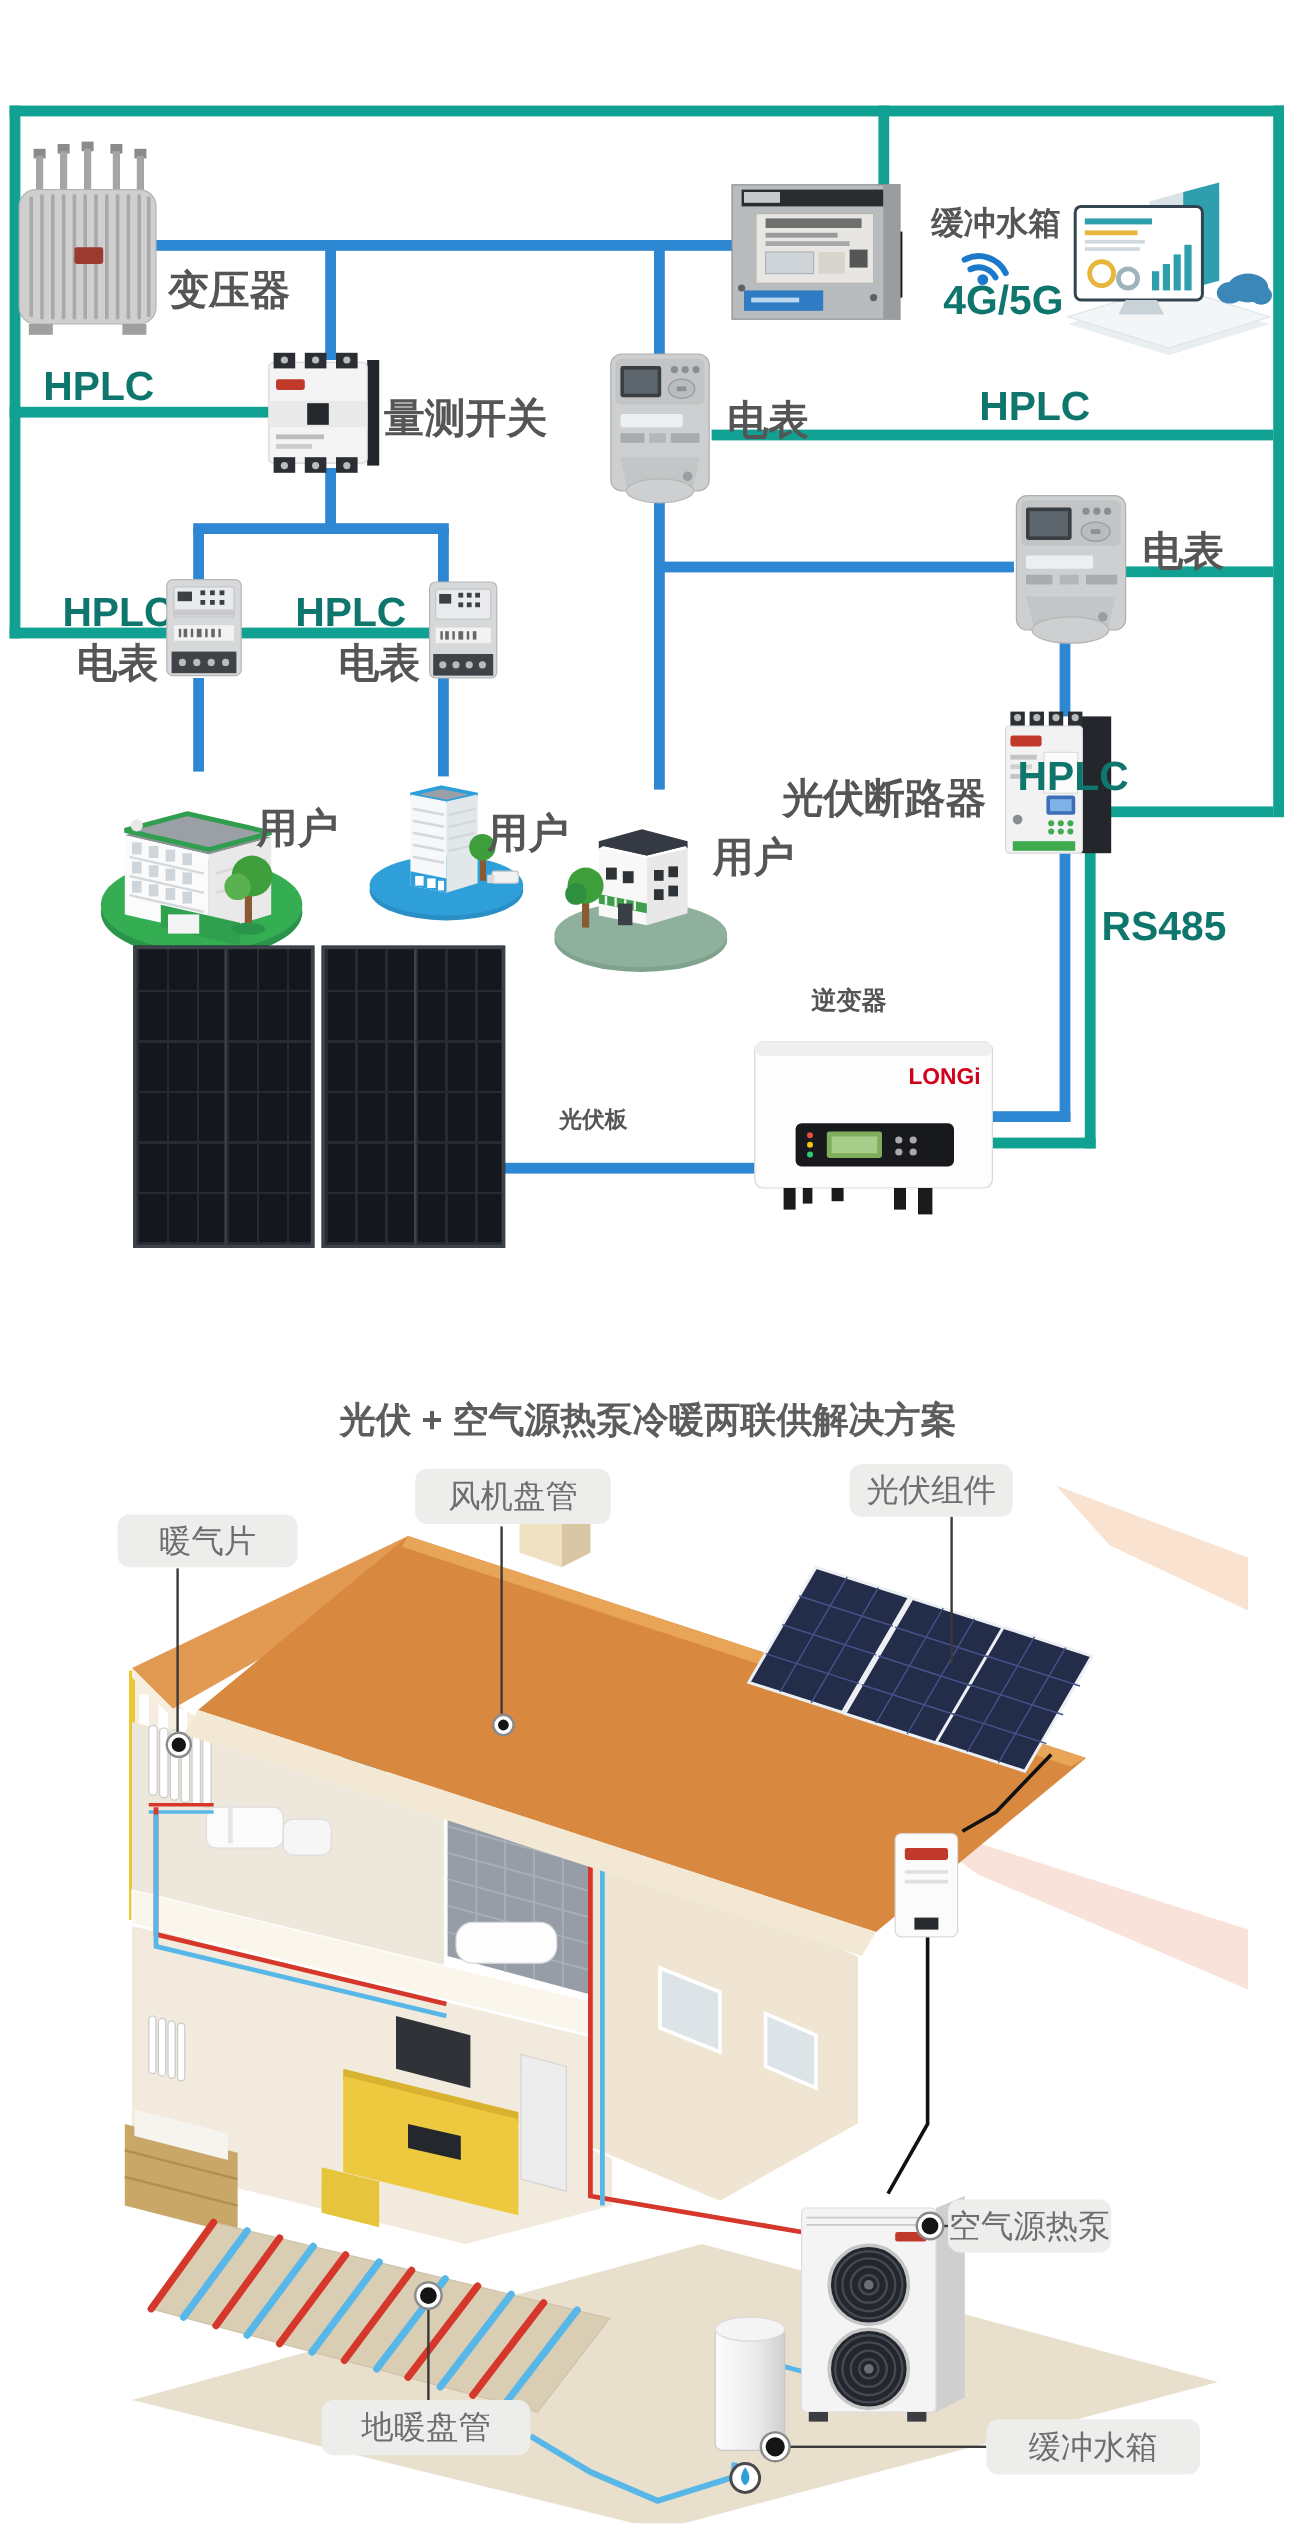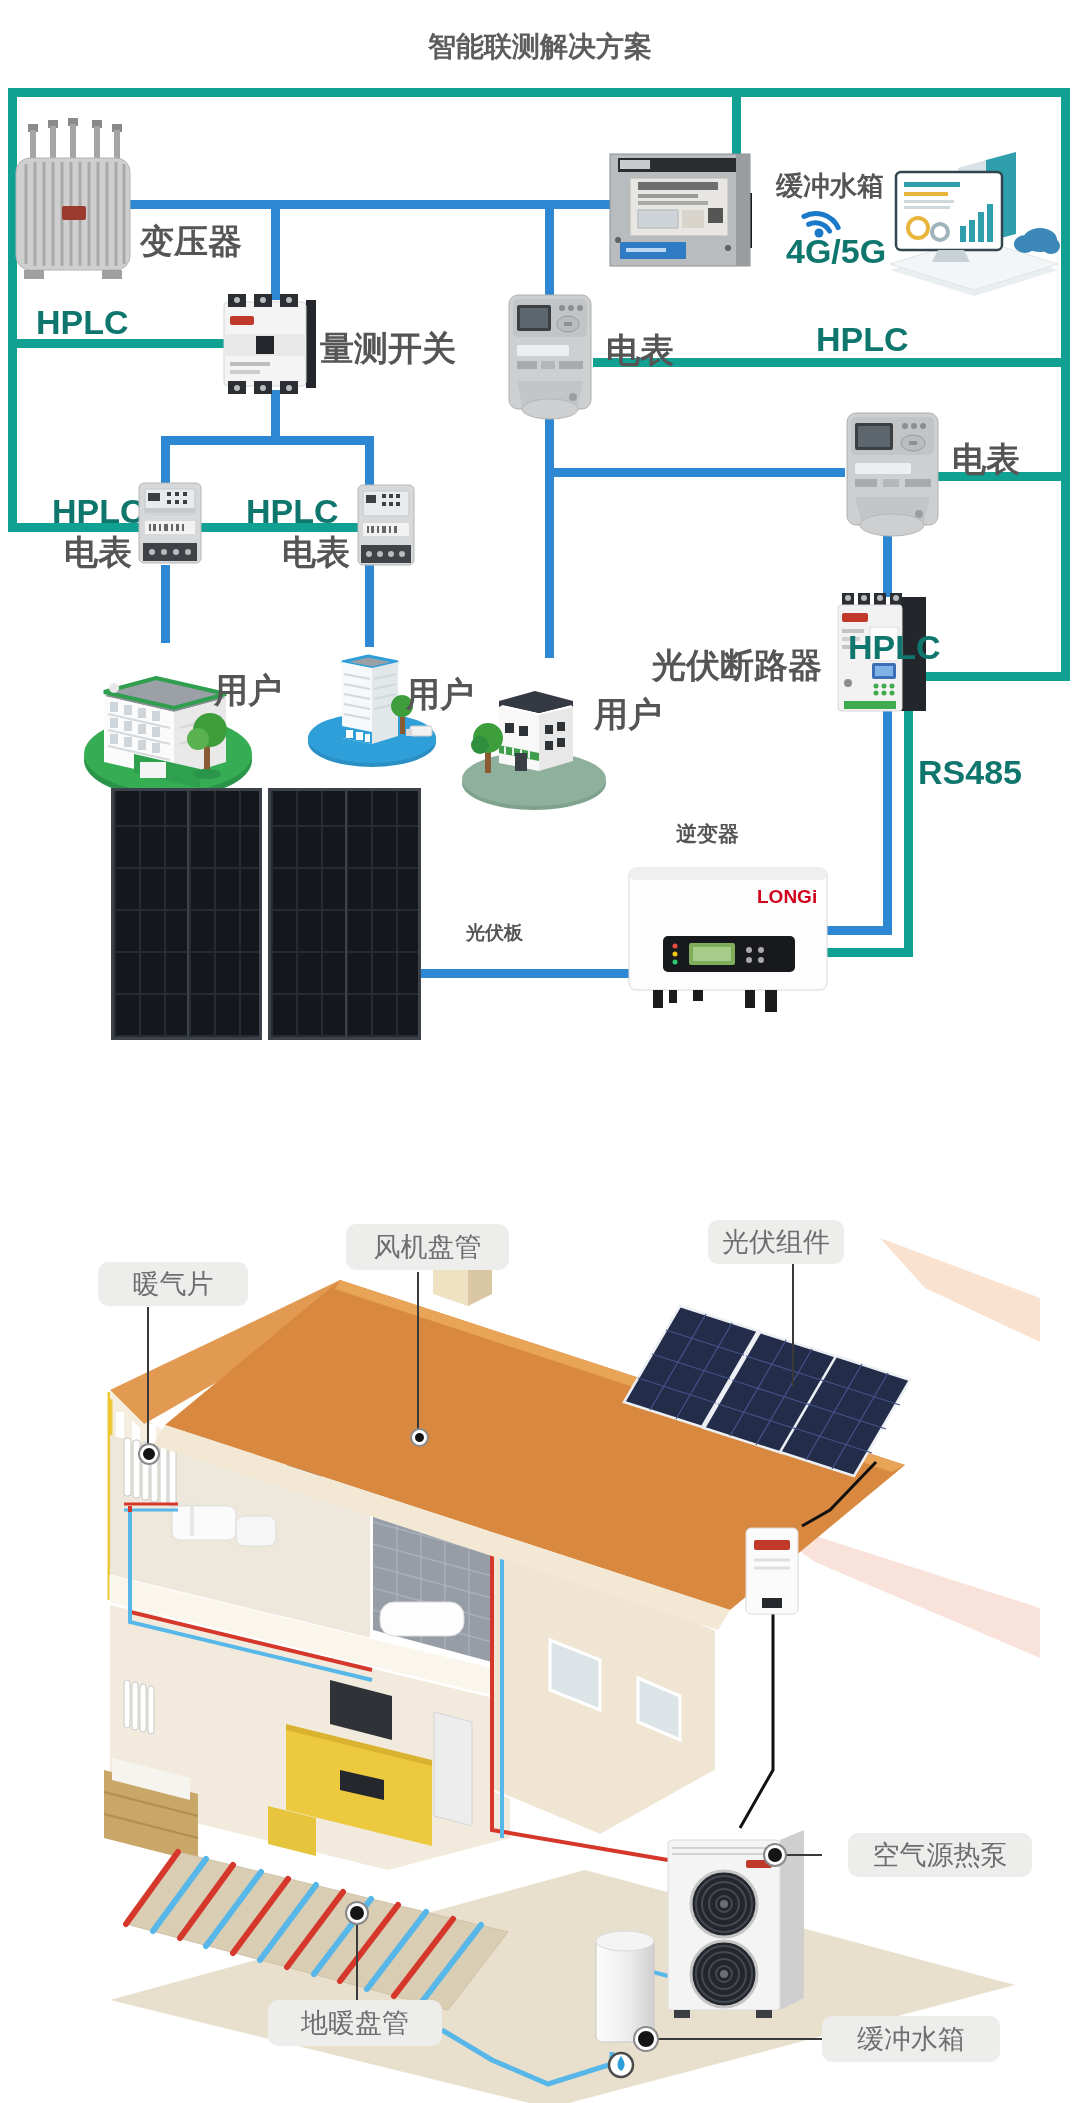--- a/index.html
+++ b/index.html
@@ -23,21 +23,20 @@
       #14171c;
       border:3px solid #3c414a;box-sizing:border-box;}
   .panel:after{content:"";position:absolute;left:50%;top:0;width:2px;height:100%;background:#3c414a;}
   svg{position:absolute;overflow:visible;}
 </style>
 </head>
 <body>
 
 <div id="canvas">
 
-  <div class="title" style="top:28px;font-size:28px;">智能联测解决方案</div>
 
   <div class="ln teal" style="left:8px;top:88px;width:1062px;height:9px"></div>
   <div class="ln teal" style="left:8px;top:88px;width:9px;height:444px"></div>
   <div class="ln teal" style="left:1061px;top:88px;width:9px;height:593px"></div>
   <div class="ln teal" style="left:732px;top:88px;width:9px;height:100px"></div>
   <div class="ln teal" style="left:8px;top:339px;width:218px;height:9px"></div>
   <div class="ln teal" style="left:593px;top:358px;width:468px;height:9px"></div>
   <div class="ln teal" style="left:8px;top:523px;width:372px;height:9px"></div>
   <div class="ln teal" style="left:935px;top:472px;width:126px;height:9px"></div>
   <div class="ln teal" style="left:920px;top:672px;width:141px;height:9px"></div>
@@ -439,20 +438,21 @@
         <rect x="66" y="132" width="10" height="11"></rect>
       <rect x="118" y="132" width="10" height="18"></rect>
         <rect x="138" y="132" width="12" height="22"></rect>
     </g>
   </svg>
 
   <div class="panel" style="left:111px;top:788px;width:151px;height:252px"></div>
   <div class="panel" style="left:268px;top:788px;width:153px;height:252px"></div>
   <div class="lbl cn" style="left:466px;top:920px;font-size:19px">光伏板</div>
 
+  <div class="title" style="top:1163px;font-size:30px;">光伏 + 空气源热泵冷暖两联供解决方案</div>
 
   <svg style="left:40px;top:1210px" width="1000" height="880" viewBox="0 0 1000 880">
 
     <polygon points="840,28 1000,88 1000,132 885,78" fill="#f7d8c0" opacity="0.75"></polygon>
     <polygon points="710,305 1000,398 1000,448 775,352" fill="#f3cfc0" opacity="0.6"></polygon>
 
     <polygon points="70,790 510,898 975,775 545,660" fill="#e9dfcd"></polygon>
 
     <g>
       <polygon points="70,182 122,220 122,420 70,388" fill="#f5eee0"></polygon>
@@ -666,21 +666,21 @@
 
   <div class="pill" style="left:98px;top:1262px;width:150px;height:44px">
     <span>暖气片</span>
     </div>
   <div class="pill" style="left:346px;top:1224px;width:163px;height:46px">
     <span>风机盘管</span>
     </div>
   <div class="pill" style="left:708px;top:1220px;width:136px;height:44px">
     <span>光伏组件</span>
     </div>
-  <div class="pill" style="left:848px;top:1833px;width:184px;height:44px">
+  <div class="pill" style="left:790px;top:1833px;width:136px;height:44px">
     <span>空气源热泵</span>
     </div>
   <div class="pill" style="left:822px;top:2016px;width:178px;height:46px">
     <span>缓冲水箱</span>
     </div>
   <div class="pill" style="left:268px;top:2000px;width:174px;height:46px">
     <span>地暖盘管</span>
     </div>
 
 </div>

